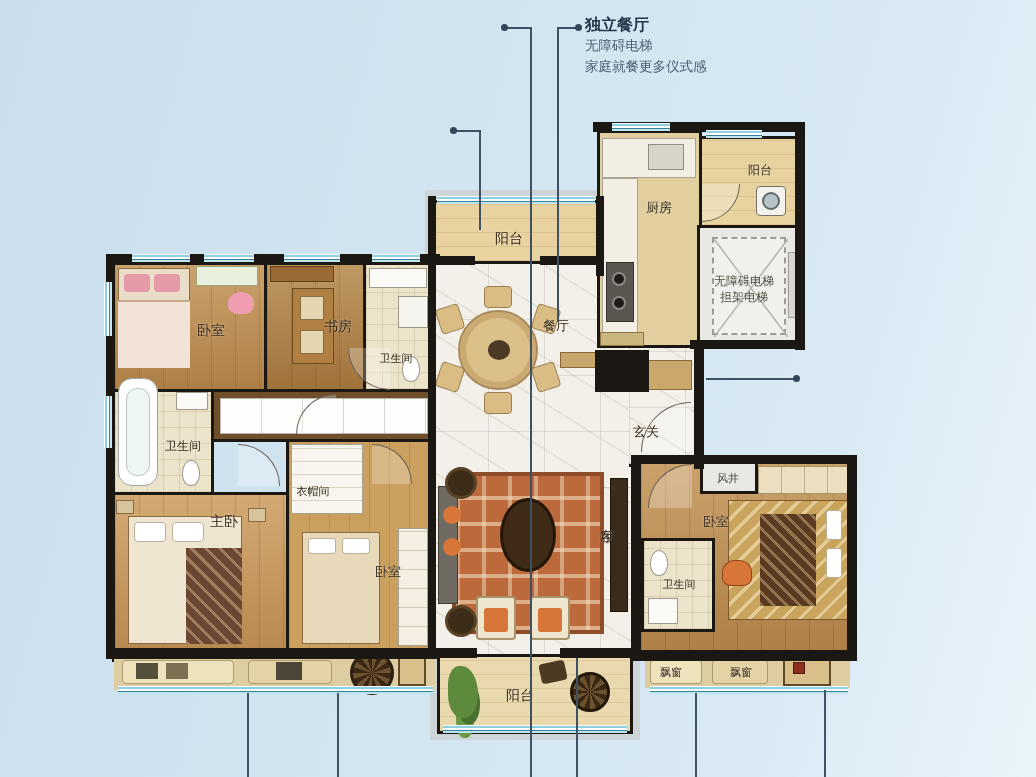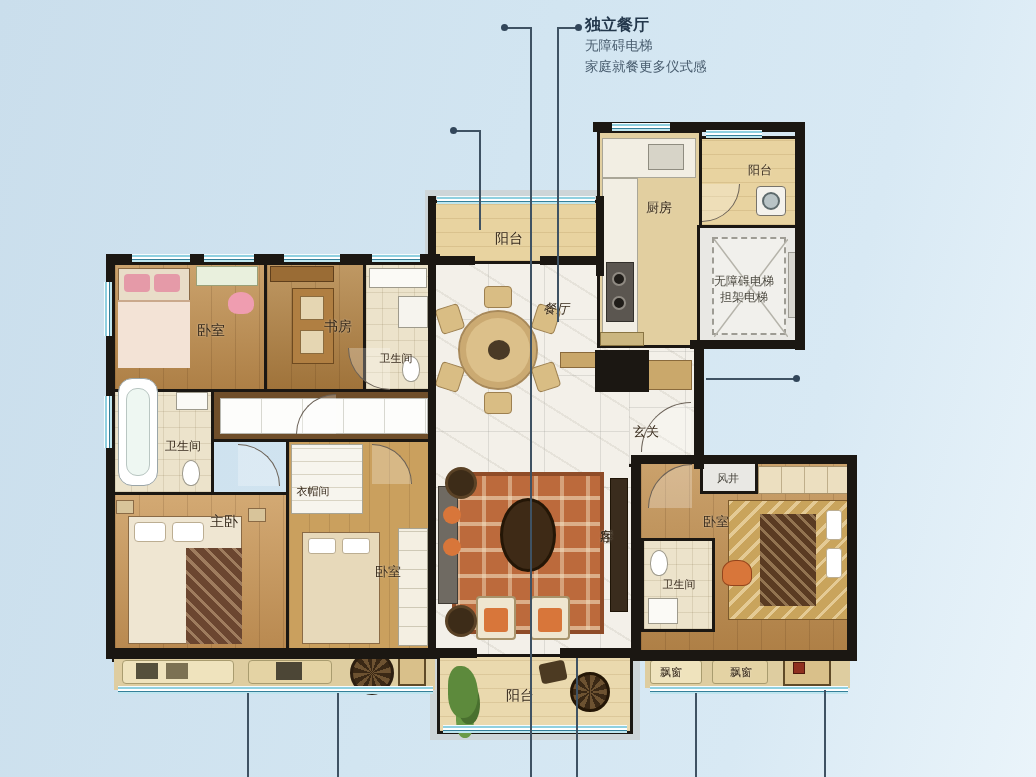--- a/index.html
+++ b/index.html
@@ -248,21 +248,21 @@
   <div class="win-v" style="left:104px;top:282px;height:54px;"></div>
   <div class="win-v" style="left:104px;top:396px;height:52px;"></div>
   <div class="win-h" style="left:612px;top:123px;width:58px;"></div>
   <div class="win-h" style="left:706px;top:130px;width:56px;"></div>
 
   <div class="lab" style="left:509px;top:239px;font-size:14px;">阳台</div>
   <div class="lab" style="left:659px;top:208px;">厨房</div>
   <div class="lab" style="left:760px;top:170px;font-size:12px;">阳台</div>
   <div class="lab" style="left:744px;top:281px;font-size:12px;color:#4c4a42;">无障碍电梯</div>
   <div class="lab" style="left:744px;top:297px;font-size:12px;color:#4c4a42;">担架电梯</div>
-  <div class="lab" style="left:556px;top:309px;font-style:italic;">餐厅</div>
+  <div class="lab" style="left:556px;top:326px;">餐厅</div>
   <div class="lab" style="left:646px;top:432px;">玄关</div>
   <div class="lab" style="left:211px;top:331px;font-size:14px;">卧室</div>
   <div class="lab" style="left:338px;top:327px;font-size:14px;">书房</div>
   <div class="lab small" style="left:396px;top:358px;">卫生间</div>
   <div class="lab" style="left:183px;top:446px;font-size:12px;">卫生间</div>
   <div class="lab" style="left:224px;top:522px;font-size:14px;">主卧</div>
   <div class="lab small" style="left:313px;top:491px;">衣帽间</div>
   <div class="lab" style="left:388px;top:572px;">卧室</div>
   <div class="lab vert" style="left:606px;top:520px;">客厅</div>
   <div class="lab" style="left:520px;top:696px;font-size:14px;">阳台</div>

